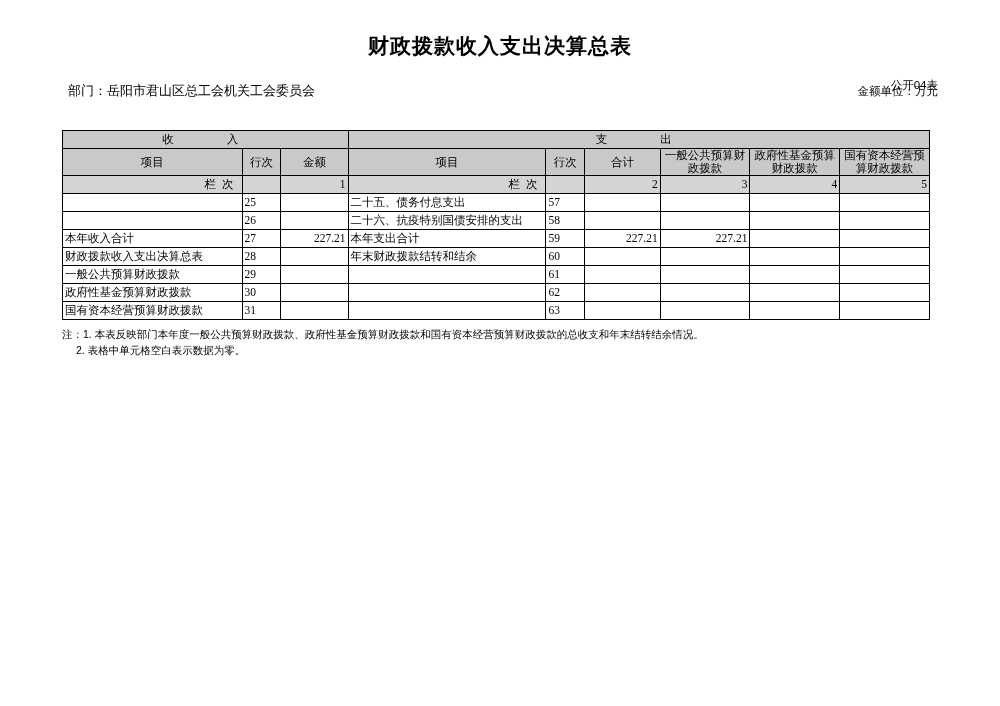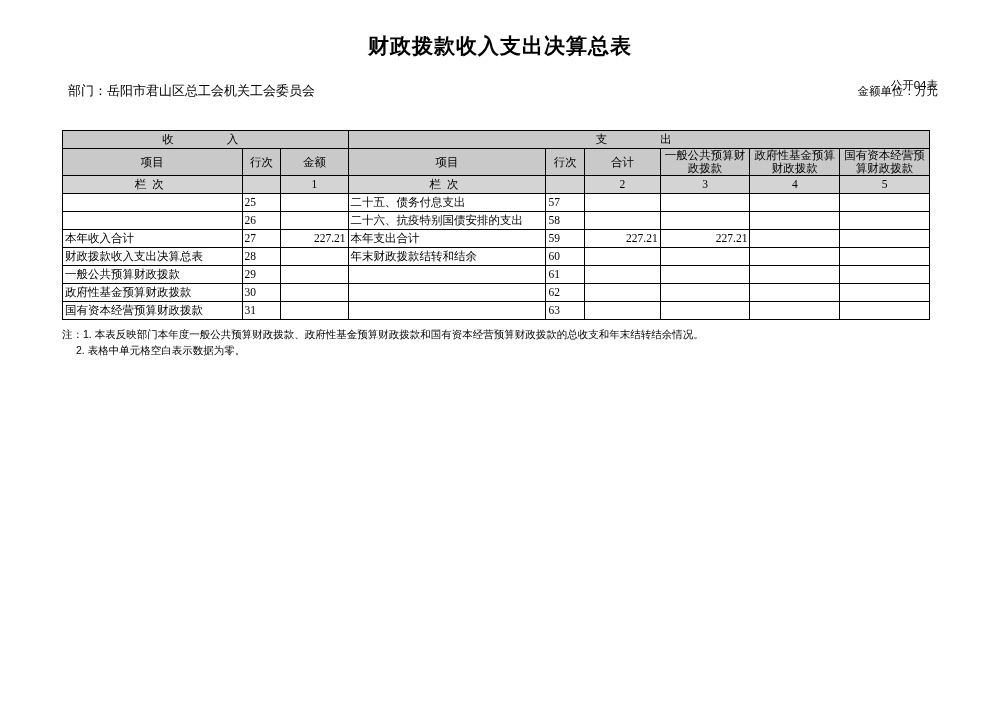--- a/index.html
+++ b/index.html
@@ -75,21 +75,21 @@
   .hdr2 {
     background: #d4d4d4;
     text-align: center;
   }
   .ctr { text-align: left; }
   .rgt { text-align: right; padding-right: 5px; }
   .lft { text-align: left; padding-left: 4px; }
   .wide-sp { letter-spacing: 10px; }
   .wide-sp2 { letter-spacing: 6px; }
   .h24 { height: 24px; }
-  .h20 { height: 20px; }
+  .h20 { height: 20px; text-align: right; }
   .notes {
     position: absolute;
     top: 326px;
     left: 62px;
     width: 880px;
     font-size: 10.5px;
     line-height: 1.55;
   }
   .notes div { white-space: nowrap; }
   .note2 { padding-left: 14px; }

